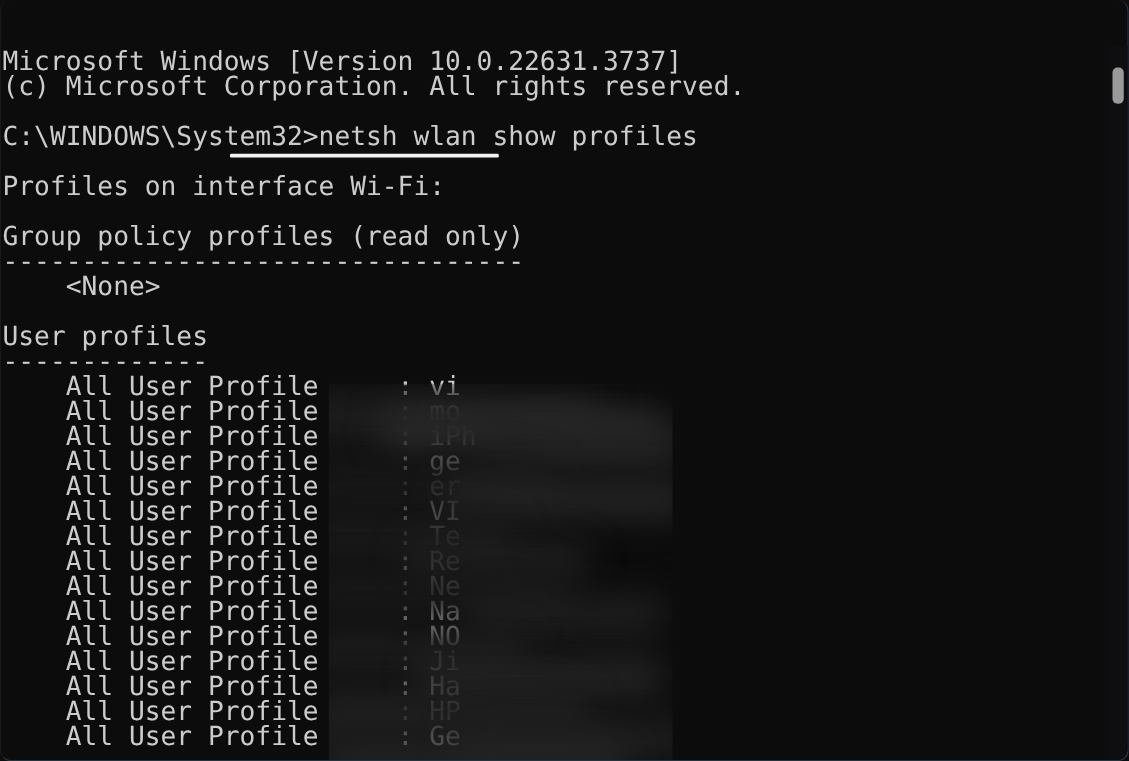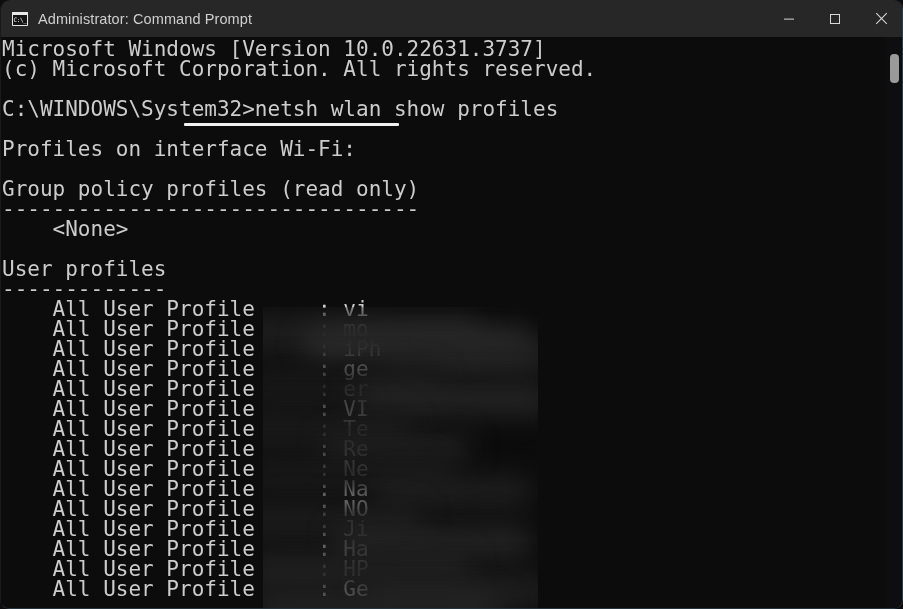--- a/index.html
+++ b/index.html
@@ -173,45 +173,20 @@
     height: 31px;
     background: #9a9a9a;
     border-radius: 4px;
   }
 </style>
 </head>
 <body>
 
 <div id="window">
 
-  <div id="titlebar">
-    <div class="tb-icon">
-      <div class="ibar"></div>
-      <div class="iscreen">C:\_</div>
-    </div>
-    <div id="titletext">Administrator: Command Prompt</div>
-
-    <div id="wincontrols">
-      <div class="wc">
-        <svg width="12" height="12" viewBox="0 0 12 12" aria-hidden="true">
-          <rect x="1" y="5.6" width="10" height="1" fill="currentColor"></rect>
-        </svg>
-      </div>
-      <div class="wc">
-        <svg width="12" height="12" viewBox="0 0 12 12" aria-hidden="true">
-          <rect x="1.5" y="1.5" width="9" height="9" fill="none" stroke="currentColor" stroke-width="1"></rect>
-        </svg>
-      </div>
-      <div class="wc close">
-        <svg width="13" height="13" viewBox="0 0 13 13" aria-hidden="true">
-          <path d="M1.2 1.2 L11.8 11.8 M11.8 1.2 L1.2 11.8" stroke="currentColor" stroke-width="1.05" fill="none"></path>
-        </svg>
-      </div>
-    </div>
-  </div>
 
   <div id="term">
     <pre id="termtext">Microsoft Windows [Version 10.0.22631.3737]
 (c) Microsoft Corporation. All rights reserved.
 
 C:\WINDOWS\System32&gt;netsh wlan show profiles
 
 Profiles on interface Wi-Fi:
 
 Group policy profiles (read only)

